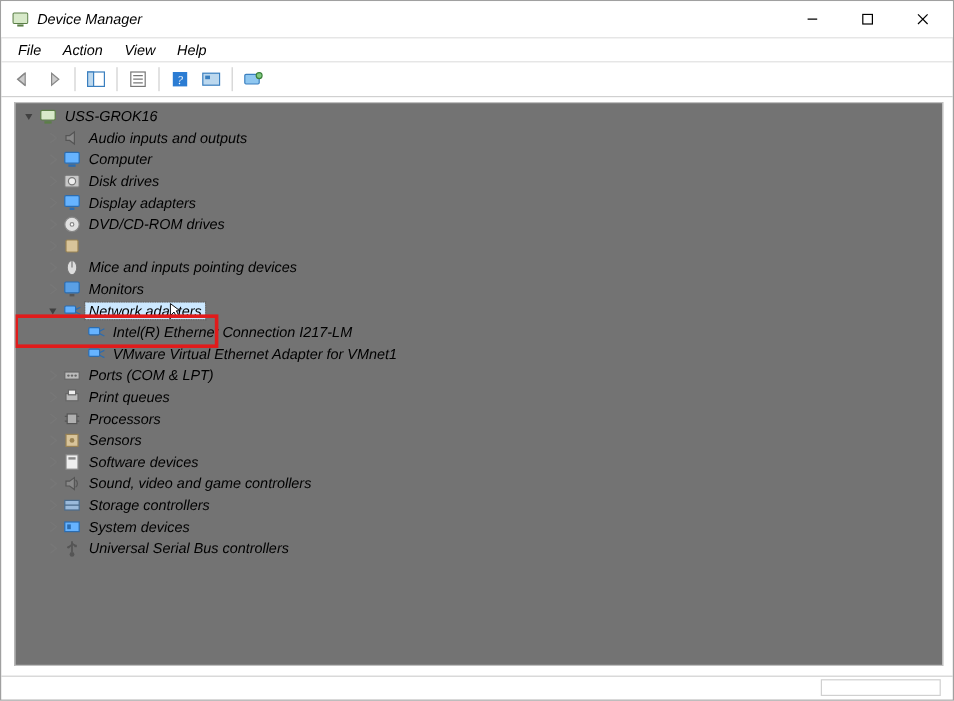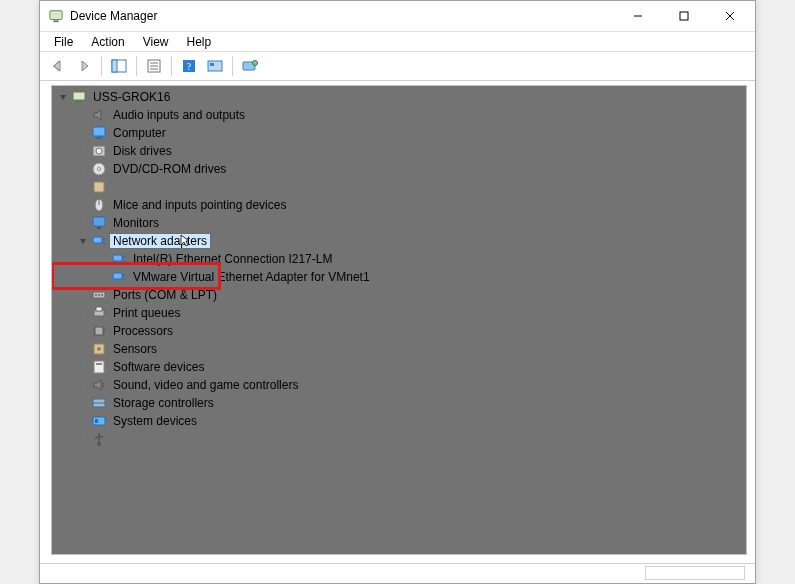--- a/index.html
+++ b/index.html
@@ -6,27 +6,28 @@
     body {
       font-family: "Segoe UI", Tahoma, sans-serif;
       font-size: 12px;
       background: #f0f0f0;
       display: flex;
       justify-content: center;
       align-items: center;
       height: 100vh;
     }
     .window {
-      width: 717px;
+      width: 795px;
       height: 584px;
       background: #fff;
       border: 1px solid #a0a0a0;
       display: flex;
       flex-direction: column;
       box-shadow: 0 2px 8px rgba(0,0,0,.15);
+      font-style: italic;
     }
     
     .titlebar {
       height: 30px;
       display: flex;
       align-items: center;
       padding: 0 2px 0 8px;
       background: #fff;
     }
     .titlebar-icon { width: 16px; height: 16px; margin-right: 6px; display:flex; align-items:center; justify-content:center; }
@@ -250,20 +251,34 @@
         <span class="row-label">Disk drives</span>
       </div>
       <div class="tree-row" style="padding-left: 24px;">
         <span class="expander">
           <svg width="10" height="10" viewBox="0 0 10 10">
             <path d="M3 1 L8 5 L3 9" fill="none" stroke="#777" stroke-width="1.2"></path>
           </svg>
         </span>
         <span class="dev-icon">
           <svg width="16" height="16" viewBox="0 0 16 16">
+            <rect x="2" y="2" width="12" height="9" rx="1" fill="#66b3ff" stroke="#2b6cb0"></rect>
+            <rect x="6" y="12" width="4" height="2" fill="#2b6cb0"></rect>
+          </svg>
+        </span>
+        <span class="row-label">Display adapters</span>
+      </div>
+      <div class="tree-row" style="padding-left: 24px;">
+        <span class="expander">
+          <svg width="10" height="10" viewBox="0 0 10 10">
+            <path d="M3 1 L8 5 L3 9" fill="none" stroke="#777" stroke-width="1.2"></path>
+          </svg>
+        </span>
+        <span class="dev-icon">
+          <svg width="16" height="16" viewBox="0 0 16 16">
             <circle cx="8" cy="8" r="6" fill="#e0e0e0" stroke="#888"></circle>
             <circle cx="8" cy="8" r="1.5" fill="#fff" stroke="#888"></circle>
           </svg>
         </span>
         <span class="row-label">DVD/CD-ROM drives</span>
       </div>
       <div class="tree-row" style="padding-left: 24px;">
         <span class="expander">
           <svg width="10" height="10" viewBox="0 0 10 10">
             <path d="M3 1 L8 5 L3 9" fill="none" stroke="#777" stroke-width="1.2"></path>
@@ -465,20 +480,21 @@
         </span>
         <span class="dev-icon">
           <svg width="16" height="16" viewBox="0 0 16 16">
             <circle cx="8" cy="13" r="2" fill="#555"></circle>
             <line x1="8" y1="2" x2="8" y2="11" stroke="#555" stroke-width="1.5"></line>
             <path d="M8 5 L5 7 M8 4 L11 6" stroke="#555" stroke-width="1.5" fill="none"></path>
             <circle cx="5" cy="7" r="1" fill="#555"></circle>
             <rect x="10" y="5" width="2" height="2" fill="#555"></rect>
           </svg>
         </span>
+        <span class="row-label">Universal Serial Bus controllers</span>
       </div>
       <div class="highlight-box" style="left: -1px; top: 176px; width: 170px; height: 28px;"></div>
     </div>
 
   <div class="statusbar">
     <div class="status-grip"></div>
   </div>
 </div>
 
 </body></html>

